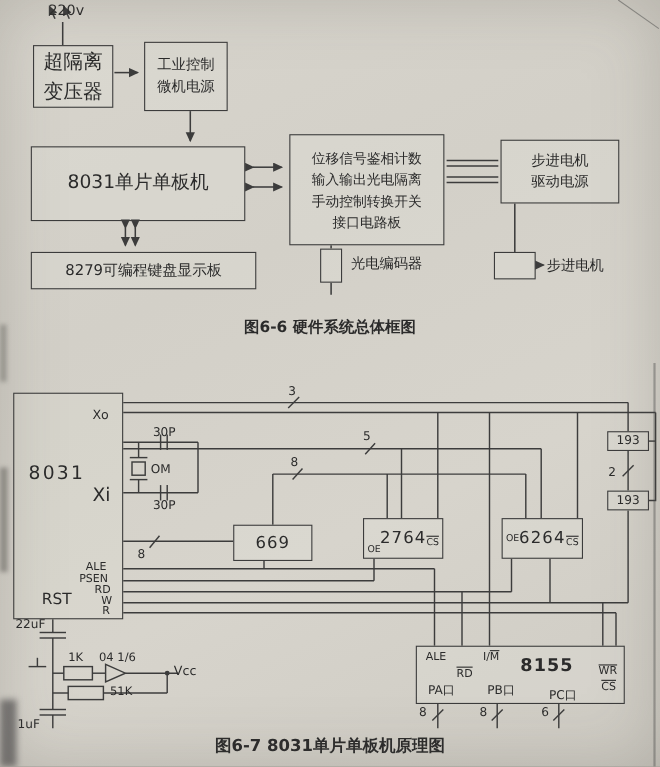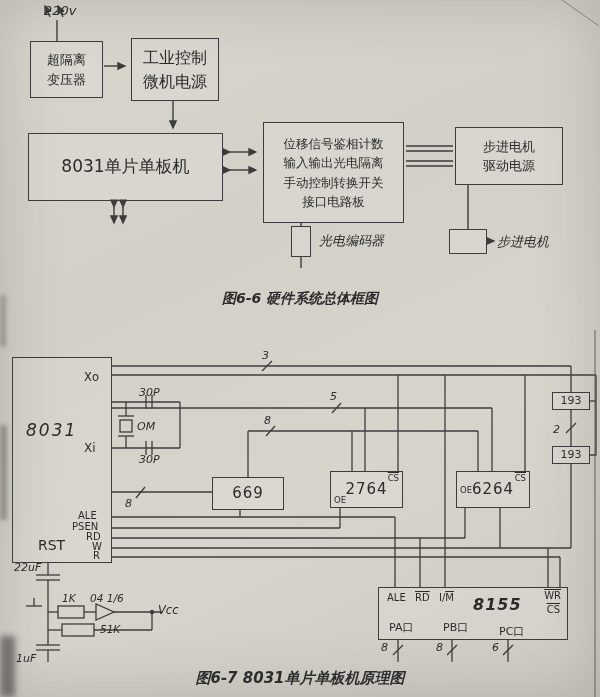--- a/index.html
+++ b/index.html
@@ -11,23 +11,23 @@
   }
   .page::after { content:""; position:absolute; inset:0; pointer-events:none;
     box-shadow:inset 0 0 60px rgba(90,86,80,.25); }
   .wires { position:absolute; left:0; top:0; }
   .box {
     position:absolute; border:1.6px solid #3c3c3c;
     display:flex; align-items:center; justify-content:center;
     text-align:center; white-space:pre-line;
     background:rgba(228,226,218,.28); line-height:1.5;
   }
-  .txt { position:absolute; white-space:pre-line; line-height:1.2;font-style:italic; }
+  .txt { position:absolute; white-space:pre-line; line-height:1.2; }
   .cap { font-weight:bold; text-align:center; }
-  .ovl { text-decoration:overline; }
+  .ovl { text-decoration:overline;margin-top:15px; }
   .chiplbl { font-size:15px; letter-spacing:1px; }
   .corner { position:absolute; font-size:8.5px; line-height:1; }
   .artifact { position:absolute; pointer-events:none; }
   .pin { position:absolute; font-size:10px; line-height:1; }
 </style>
 </head>
 <body>
 
 <div class="page">
 
@@ -138,50 +138,51 @@
         <path d="M36,650 H60"></path>
         <path d="M48,650 V662"></path>
       <circle cx="152" cy="612" r="2.2" fill="#3c3c3c" stroke="none"></circle>
     </g>
 
     <path d="M562,0 L599,26" stroke="rgba(70,70,70,0.5)" stroke-width="1"></path>
   </svg>
 
   <div class="txt" style="left:44px;top:3px;font-size:13px">220v</div>
 
-  <div class="box" style="left:30px;top:41px;width:73px;height:57px;font-size:13px">超隔离
+  <div class="box" style="left:30px;top:41px;width:73px;height:57px;font-size:18px">超隔离
 变压器</div>
 
-  <div class="box" style="left:131px;top:38px;width:88px;height:63px;font-size:16px">工业控制
+  <div class="box" style="left:131px;top:38px;width:76px;height:63px;font-size:13px">工业控制
 微机电源</div>
 
   <div class="box" style="left:28px;top:133px;width:195px;height:68px;font-size:17px">8031单片单板机</div>
 
   <div class="box" style="left:263px;top:122px;width:141px;height:101px;font-size:12.5px;line-height:1.55">位移信号鉴相计数
 输入输出光电隔离
 手动控制转换开关
 接口电路板</div>
 
   <div class="box" style="left:455px;top:127px;width:108px;height:58px;font-size:13px">步进电机
 驱动电源</div>
 
+  <div class="box" style="left:28px;top:229px;width:205px;height:34px;font-size:13.5px">8279可编程键盘显示板</div>
 
   <div class="box" style="left:291px;top:226px;width:20px;height:31px"></div>
   <div class="txt" style="left:319px;top:233px;font-size:13px">光电编码器</div>
 
   <div class="box" style="left:449px;top:229px;width:38px;height:25px"></div>
   <div class="txt" style="left:497px;top:234px;font-size:13px">步进电机</div>
 
   <div class="txt cap" style="left:170px;top:290px;width:260px;font-size:14px">图6-6 硬件系统总体框图</div>
 
   <div class="box" style="left:12px;top:357px;width:100px;height:206px;background:rgba(228,226,218,.18)"></div>
   <div class="txt" style="left:26px;top:420px;font-size:17px;letter-spacing:2px">8031</div>
 
   <div class="pin" style="left:84px;top:372px;font-size:11.5px">Xo</div>
-  <div class="pin" style="left:84px;top:442px;font-size:12px">Xi</div>
+  <div class="pin" style="left:84px;top:442px;font-size:17px">Xi</div>
   <div class="pin" style="left:78px;top:511px">ALE</div>
   <div class="pin" style="left:72px;top:522px">PSEN</div>
   <div class="pin" style="left:86px;top:532px">RD</div>
   <div class="pin" style="left:92px;top:542px">W</div>
   <div class="pin" style="left:93px;top:551px">R</div>
   <div class="pin" style="left:38px;top:538px;font-size:14px">RST</div>
 
   <div class="txt" style="left:139px;top:386px;font-size:11px">30P</div>
   <div class="txt" style="left:137px;top:420px;font-size:11px">OM</div>
   <div class="txt" style="left:139px;top:453px;font-size:11px">30P</div>

